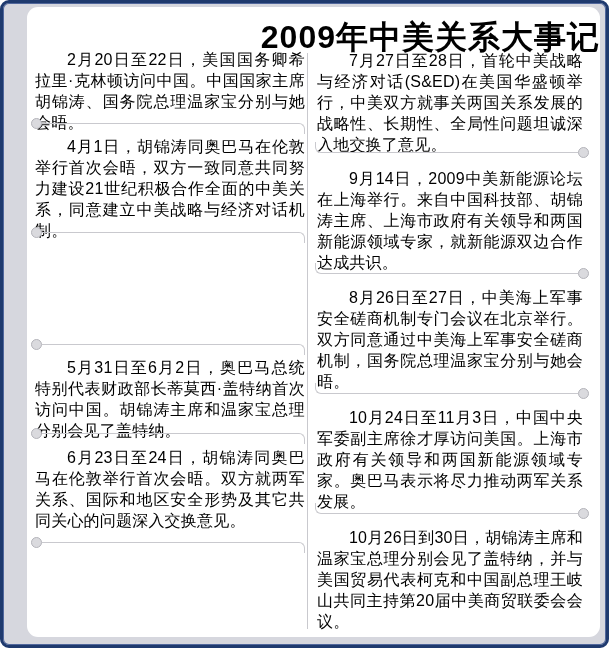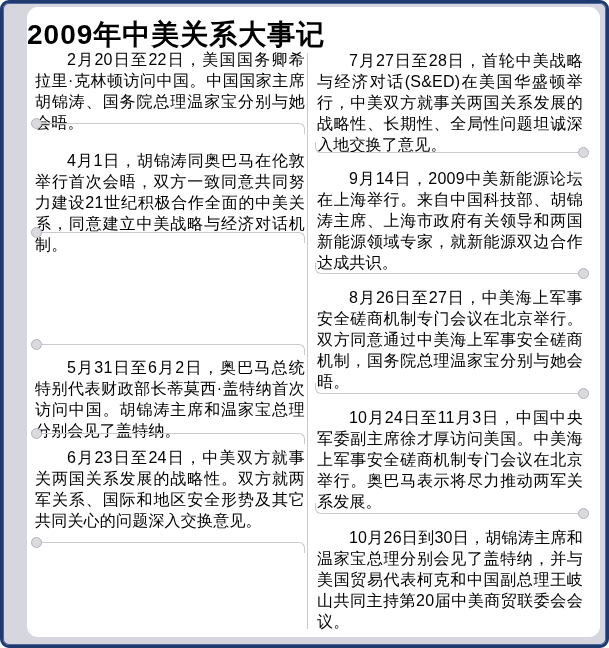--- a/index.html
+++ b/index.html
@@ -26,22 +26,22 @@
     left: 24px;
     top: 4px;
     right: 6px;
     bottom: 8px;
     background: #ffffff;
     border-radius: 11px;
   }
   .title {
     margin: 0;
     padding-top: 9px;
-    text-align: left;
-    font-size: 28px;
+    text-align: right;
+    font-size: 32px;
     font-weight: bold;
     color: #000000;
     letter-spacing: 1px;
   }
   .vline {
     position: absolute;
     left: 280px;
     top: 46px;
     bottom: 8px;
     width: 1px;
@@ -96,21 +96,21 @@
     height: 9px;
     border-radius: 50%;
     background: #dadade;
     border: 1px solid #b4b4ba;
   }
   .divider-l .dot { left: -2px; top: -5px; }
   .divider-r .dot { right: -2px; bottom: -5px; }
 
   
   .col-left  .p0 { top: 40px;  }
-  .col-left  .p1 { top: 141px; }
+  .col-left  .p1 { top: 127px; }
   .col-left  .p2 { top: 236px; }
   .col-left  .p3 { top: 348px; }
   .col-left  .p4 { top: 438px; }
   .col-left  .p5 { top: 547px; }
   .dl0 { top: 116px; }
   .dl1 { top: 225px; }
   .dl2 { top: 337px; }
   .dl3 { top: 426px; }
   .dl4 { top: 535px; }
 
@@ -147,21 +147,21 @@
       </div>
       <div class="divider divider-l dl2">
         <span class="dot"></span>
         <span class="rule"></span>
       </div>
       <p class="block p3">5月31日至6月2日，奥巴马总统特别代表财政部长蒂莫西·盖特纳首次访问中国。胡锦涛主席和温家宝总理分别会见了盖特纳。</p>
       <div class="divider divider-l dl3">
         <span class="dot"></span>
         <span class="rule"></span>
       </div>
-      <p class="block p4">6月23日至24日，中美双方就事关两国关系发展的战略性。双方就两军关系、国际和地区安全形势及其它共同关心的问题深入交换意见。</p>
+      <p class="block p4">6月23日至24日，胡锦涛同奥巴马在伦敦举行首次会晤。双方就两军关系、国际和地区安全形势及其它共同关心的问题深入交换意见。</p>
       <div class="divider divider-l dl4">
         <span class="dot"></span>
         <span class="rule"></span>
       </div>
     </div>
 
     <div class="col col-right">
       <p class="block p0">7月27日至28日，首轮中美战略与经济对话(S&amp;ED)在美国华盛顿举行，中美双方就事关两国关系发展的战略性、长期性、全局性问题坦诚深入地交换了意见。</p>
       <div class="divider divider-r dr0">
         <span class="rule"></span>
@@ -170,21 +170,21 @@
       <p class="block p1">9月14日，2009中美新能源论坛在上海举行。来自中国科技部、胡锦涛主席、上海市政府有关领导和两国新能源领域专家，就新能源双边合作达成共识。</p>
       <div class="divider divider-r dr1">
         <span class="rule"></span>
         <span class="dot"></span>
       </div>
       <p class="block p2">8月26日至27日，中美海上军事安全磋商机制专门会议在北京举行。双方同意通过中美海上军事安全磋商机制，国务院总理温家宝分别与她会晤。</p>
       <div class="divider divider-r dr2">
         <span class="rule"></span>
         <span class="dot"></span>
       </div>
-      <p class="block p3">10月24日至11月3日，中国中央军委副主席徐才厚访问美国。中美海上军事安全磋商机制专门会议在北京举行。奥巴马表示将尽力推动两军关系发展。</p>
+      <p class="block p3">10月24日至11月3日，中国中央军委副主席徐才厚访问美国。上海市政府有关领导和两国新能源领域专家。奥巴马表示将尽力推动两军关系发展。</p>
       <div class="divider divider-r dr3">
         <span class="rule"></span>
         <span class="dot"></span>
       </div>
       <p class="block p4">10月26日到30日，胡锦涛主席和温家宝总理分别会见了盖特纳，并与美国贸易代表柯克和中国副总理王岐山共同主持第20届中美商贸联委会会议。</p>
     </div>
 
   </div>
 </div>
 

